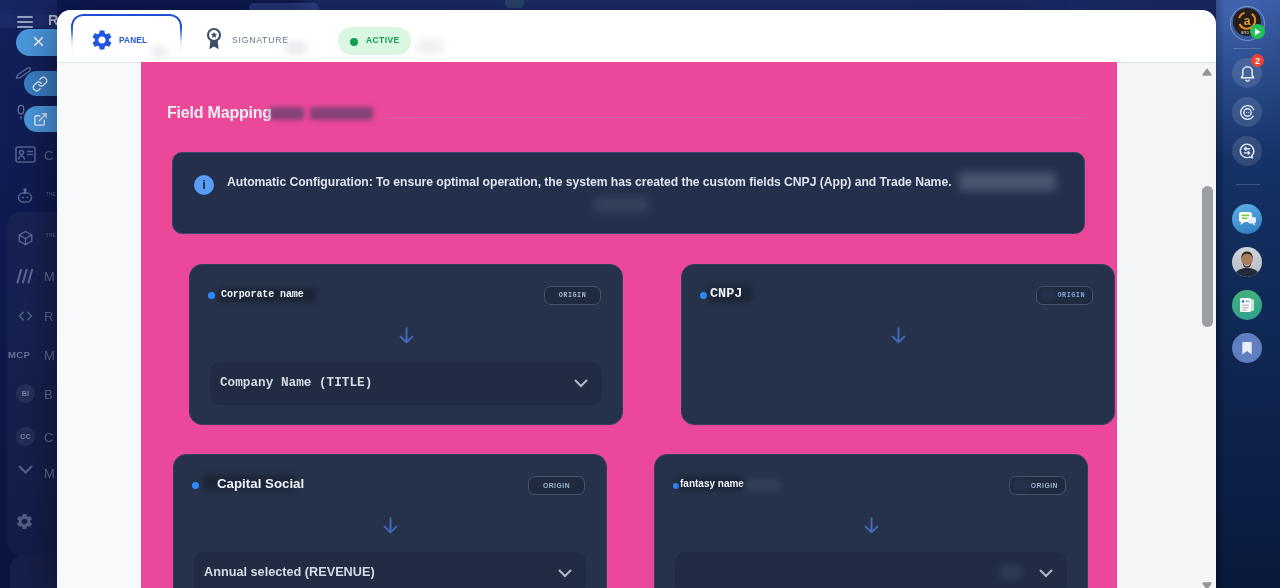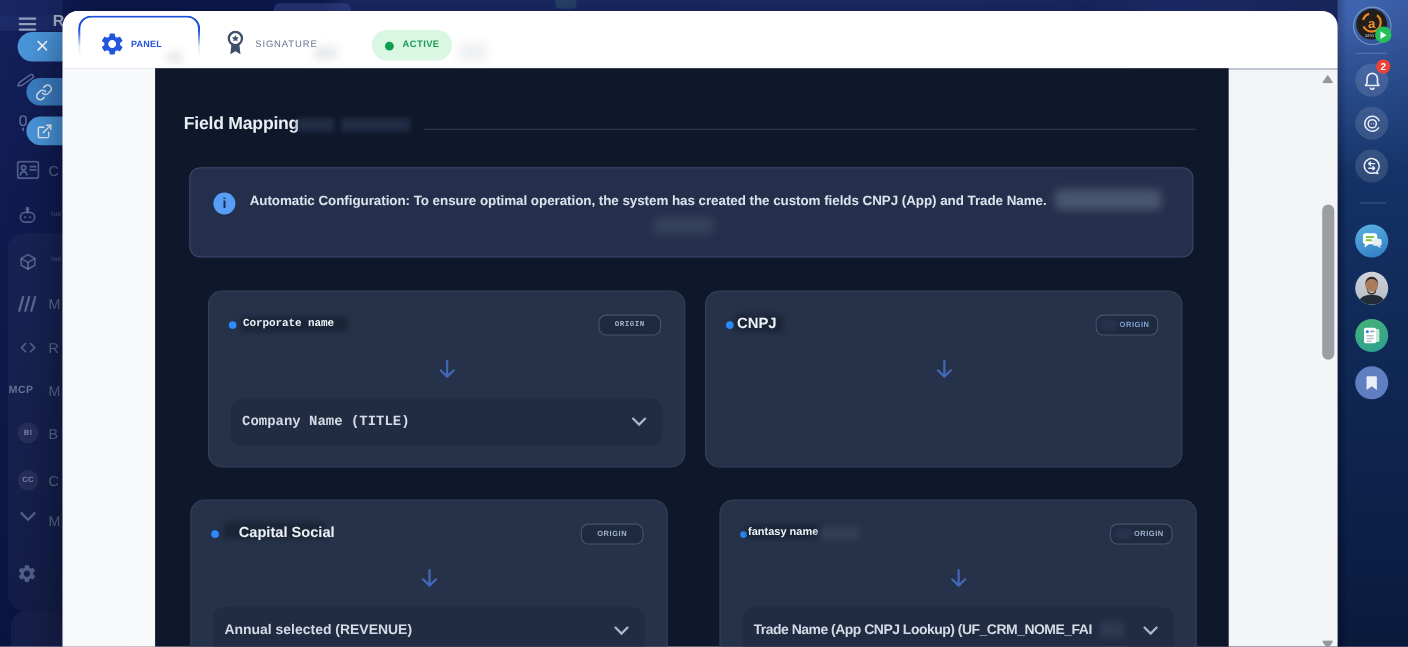--- a/index.html
+++ b/index.html
@@ -30,21 +30,21 @@
   .rail-btn{position:absolute;width:30px;height:30px;border-radius:50%;background:rgba(255,255,255,.12);
     display:flex;align-items:center;justify-content:center;}
   .rail-av{position:absolute;width:30px;height:30px;border-radius:50%;overflow:hidden;}
   .rail-div{position:absolute;height:1px;background:rgba(255,255,255,.18);}
 
   
   .modal{left:57px;top:10px;width:970px;height:578px;border-radius:14px 14px 0 0;background:#fff;
     box-shadow:0 8px 40px rgba(0,0,10,.5);}
   .mhead{left:0;top:0;width:1159px;height:52px;background:#fff;border-radius:14px 14px 0 0;}
   .leftcol{left:0;top:53px;width:84px;height:525px;background:#f8f9fb;}
-  .content{left:84px;top:52px;width:976px;height:526px;background:#0f172a;overflow:hidden;}
+  .content{left:84px;top:52px;width:976px;height:526px;background:#ec4899;overflow:hidden;}
   .gutter{left:1060px;top:53px;width:99px;height:525px;background:#f4f5f7;}
 
   
   .tab-panel{position:absolute;left:14px;top:4px;width:111px;height:45px;border-radius:12px;}
   .tab-panel::before{content:"";position:absolute;inset:0;border:2px solid #1d4fd7;border-radius:12px;
     -webkit-mask-image:linear-gradient(180deg,#000 30%,rgba(0,0,0,.12) 62%,transparent 88%);
     mask-image:linear-gradient(180deg,#000 30%,rgba(0,0,0,.12) 62%,transparent 88%);}
   .tab-panel .txt{position:absolute;left:48px;top:22px;font-size:8.2px;font-weight:600;color:#2356dd;letter-spacing:.2px;}
   .sig-txt{position:absolute;left:175px;top:25px;font-size:8.6px;font-weight:500;color:#64748c;letter-spacing:.8px;}
   .active-pill{position:absolute;left:281px;top:16.5px;width:73px;height:28px;border-radius:14px;background:#d9f7e2;}
@@ -304,21 +304,21 @@
         <svg class="arrow" width="21" height="21" viewBox="0 0 22 22" fill="none" stroke="#4169b8" stroke-width="2.1" stroke-linecap="round" stroke-linejoin="round">
             <path d="M11 3.5v14.5M4.8 12.2l6.2 6 6.2-6"></path>
           </svg>
         <div class="sel">
             <div class="st">Company Name (TITLE)</div>
           <svg width="14" height="9" viewBox="0 0 14 9" fill="none" stroke="#aeb9c8" stroke-width="2" stroke-linecap="round">
               <path d="M1.5 1.5 7 7l5.5-5.5"></path>
             </svg>
         </div>
       </div>
-      <div class="card" style="left:500px;top:202px;height:159px;">
+      <div class="card" style="left:540px;top:202px;height:159px;font-family:Liberation Mono, monospace;">
         <div class="dot"></div>
         <div class="th" style="left:26px;top:21px;width:44px;height:16px;"></div>
         <div class="ttl" style="left:28px;top:21px;font-size:13.5px;font-weight:700;">CNPJ</div>
         <div class="badge" style="justify-content:flex-end;padding-right:7px;width:48px;color:#7fa3d9;">ORIGIN</div>
         <div class="bblur"></div>
         <svg class="arrow" width="21" height="21" viewBox="0 0 22 22" fill="none" stroke="#4169b8" stroke-width="2.1" stroke-linecap="round" stroke-linejoin="round">
             <path d="M11 3.5v14.5M4.8 12.2l6.2 6 6.2-6"></path>
           </svg>
       </div>
 
@@ -341,21 +341,20 @@
         <div class="dot" style="width:6px;height:6px;top:28px;"></div>
         <div class="th" style="left:23px;top:22px;width:70px;height:13px;"></div>
         <div class="ttl" style="left:25px;top:23px;font-size:10px;font-weight:600;">fantasy name</div>
         <div class="ttlblur" style="position:absolute;left:88px;top:24px;width:38px;height:12px;background:#3c4a5f;border-radius:3px;filter:blur(3px);opacity:.55;"></div>
         <div class="badge" style="justify-content:flex-end;padding-right:7px;width:48px;">ORIGIN</div>
         <div class="bblur"></div>
         <svg class="arrow" width="21" height="21" viewBox="0 0 22 22" fill="none" stroke="#4169b8" stroke-width="2.1" stroke-linecap="round" stroke-linejoin="round">
             <path d="M11 3.5v14.5M4.8 12.2l6.2 6 6.2-6"></path>
           </svg>
         <div class="sel">
-            <div class="st" style="letter-spacing:-0.45px;">Trade Name (App CNPJ Lookup) (UF_CRM_NOME_FAI</div>
           <div style="position:absolute;left:325px;top:13px;width:22px;height:15px;background:#3a4860;border-radius:3px;filter:blur(3px);opacity:.5;"></div>
           <svg width="14" height="9" viewBox="0 0 14 9" fill="none" stroke="#aeb9c8" stroke-width="2" stroke-linecap="round">
               <path d="M1.5 1.5 7 7l5.5-5.5"></path>
             </svg>
         </div>
       </div>
     </div>
     <div class="abs gutter">
       <svg class="arr-up" width="10" height="8" viewBox="0 0 11 9">
           <path d="M5.5 1.6 9.7 7.6H1.3z" fill="#94979c" stroke="#94979c" stroke-width="2" stroke-linejoin="round"></path>

